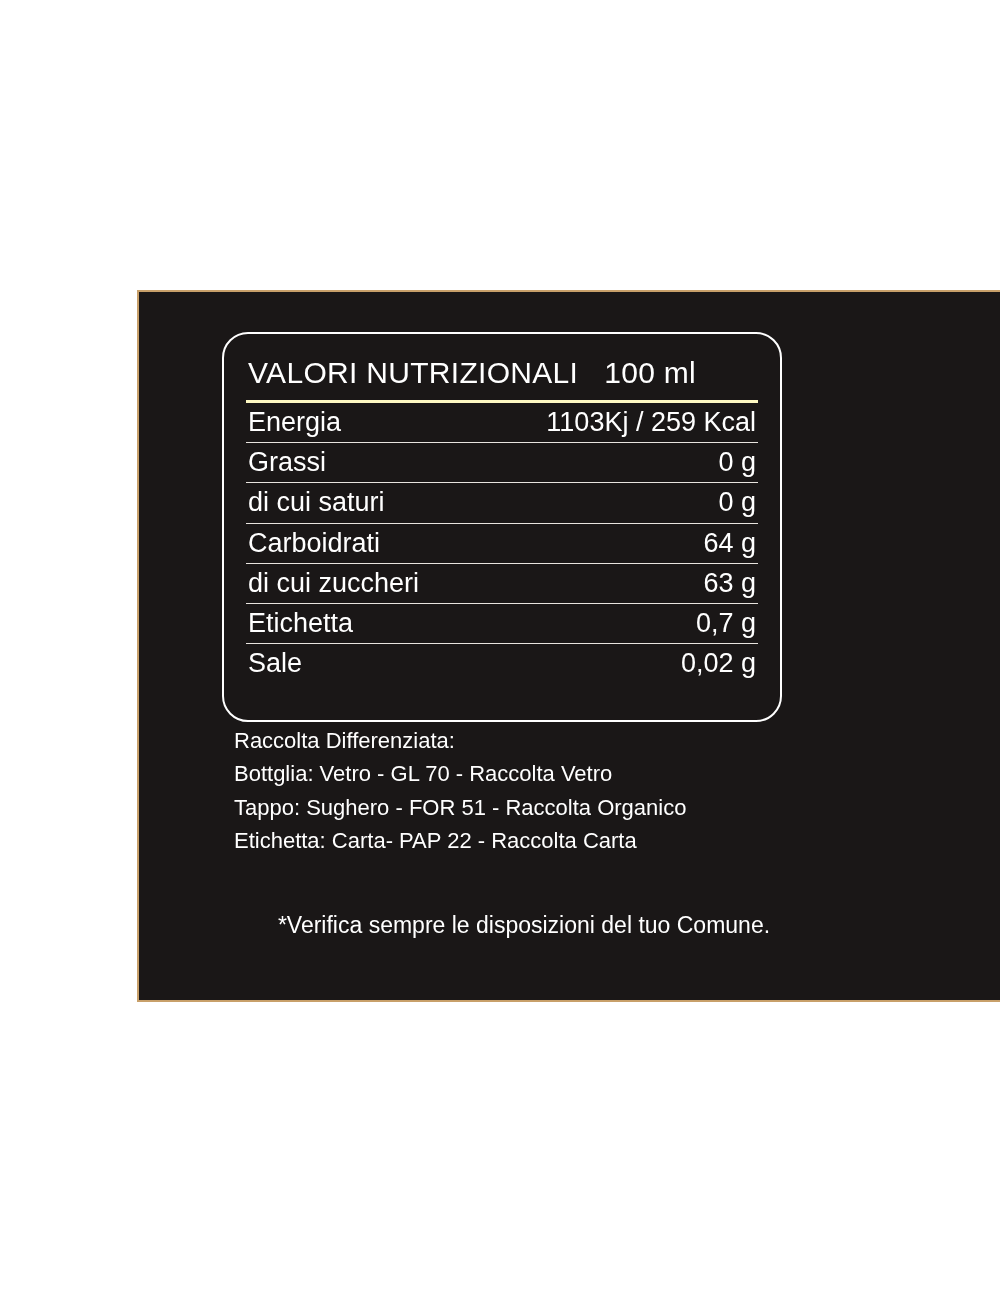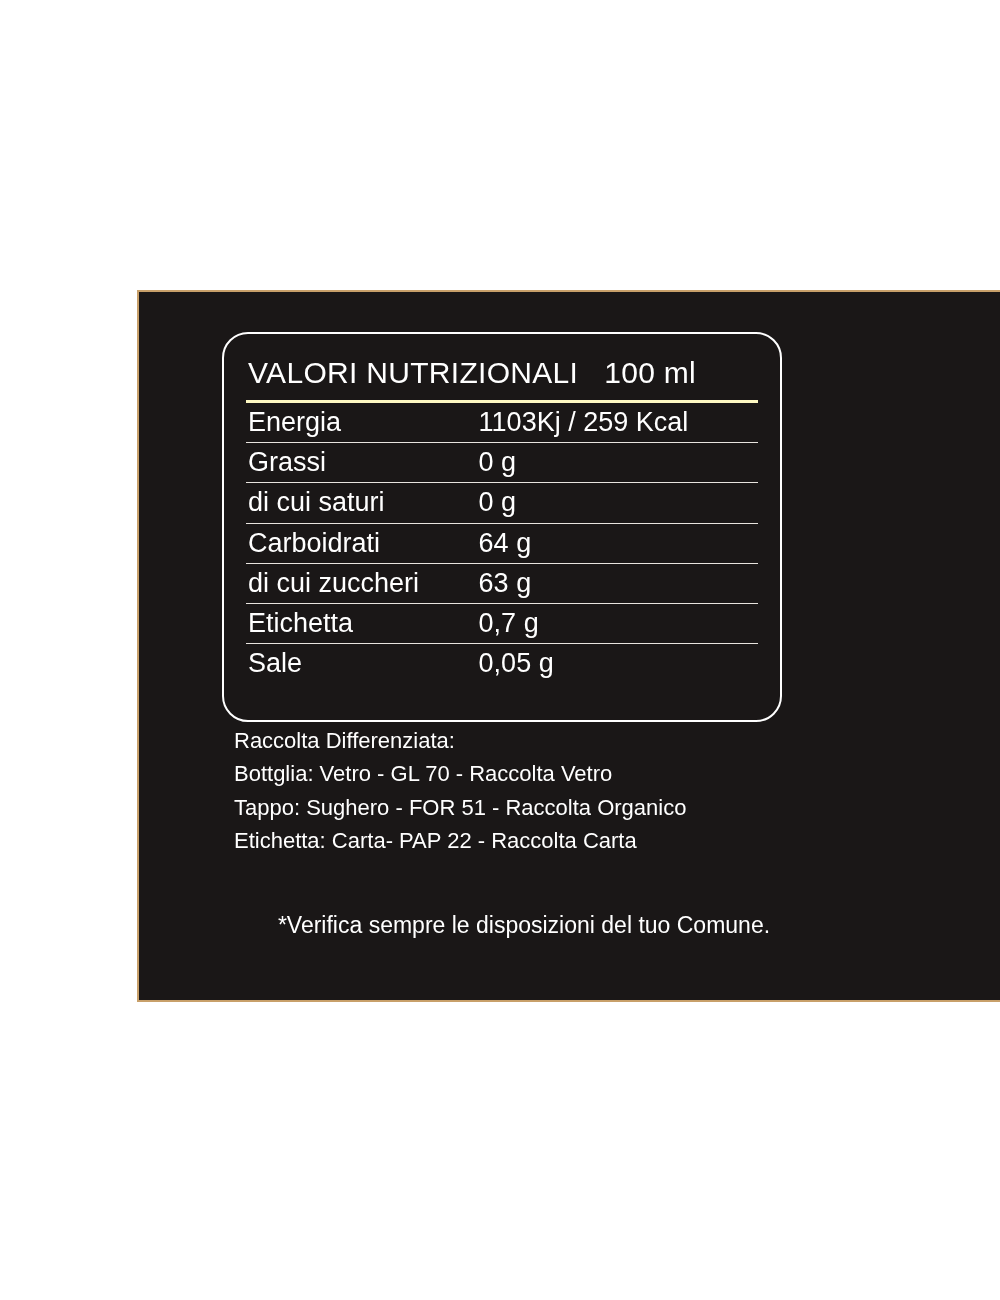--- a/index.html
+++ b/index.html
@@ -60,21 +60,21 @@
   table.nutri td {
     padding: 4px 2px 5px 2px;
     border-bottom: 1px solid #e8e4df;
     vertical-align: baseline;
     line-height: 1.12;
   }
   table.nutri tr:first-child td {
     border-top: 3px solid #fef9c3;
   }
   table.nutri td.val {
-    text-align: left;
+    text-align: right;
     white-space: nowrap;
   }
   table.nutri tr.nobottom td {
     border-bottom: none;
   }
 
   #recycling {
     position: absolute;
     left: 95px;
     top: 432px;
@@ -127,21 +127,21 @@
         <tr>
           <td>di cui zuccheri</td>
           <td class="val">63 g</td>
         </tr>
         <tr>
           <td>Etichetta</td>
           <td class="val">0,7 g</td>
         </tr>
         <tr class="nobottom">
           <td>Sale</td>
-          <td class="val">0,05 g</td>
+          <td class="val">0,02 g</td>
         </tr>
       </tbody>
     </table>
   </div>
 
   <div id="recycling">
     <div>Raccolta Differenziata:</div>
     <div>Bottglia: Vetro - GL 70 - Raccolta Vetro</div>
     <div>Tappo: Sughero - FOR 51 - Raccolta Organico</div>
     <div>Etichetta: Carta- PAP 22 - Raccolta Carta</div>

